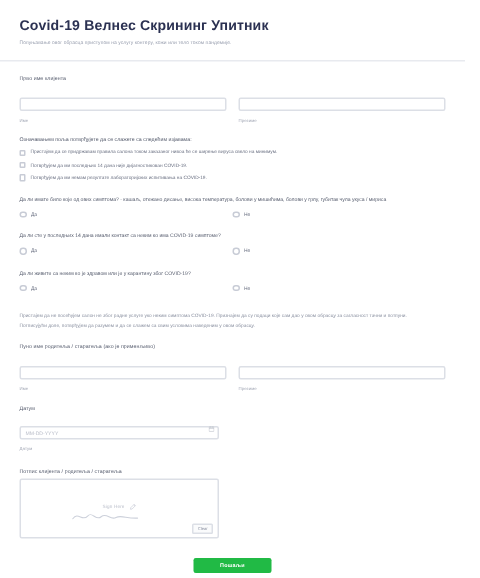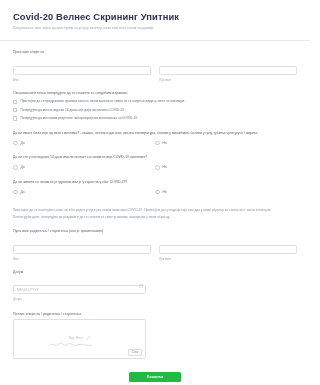--- a/index.html
+++ b/index.html
@@ -182,21 +182,21 @@
     height: 10px;
     cursor: pointer;
   }
 </style>
 </head>
 <body>
 
 <div class="page">
 
   <div class="header">
-    <div class="form-title">Covid-20 Велнес Скрининг Упитник</div>
+    <div class="form-title">Covid-19 Велнес Скрининг Упитник</div>
     <div class="form-subtitle">Попуњавање овог обрасца приступом на услугу контеру, кожи или тело током пандемије.</div>
   </div>
 
   <div class="body">
 
     <div class="field-block">
       <div class="field-label">Прво име клијента</div>
       <div class="row-2">
         <div class="col">
           <input class="text-input" type="text" placeholder="" style="">

